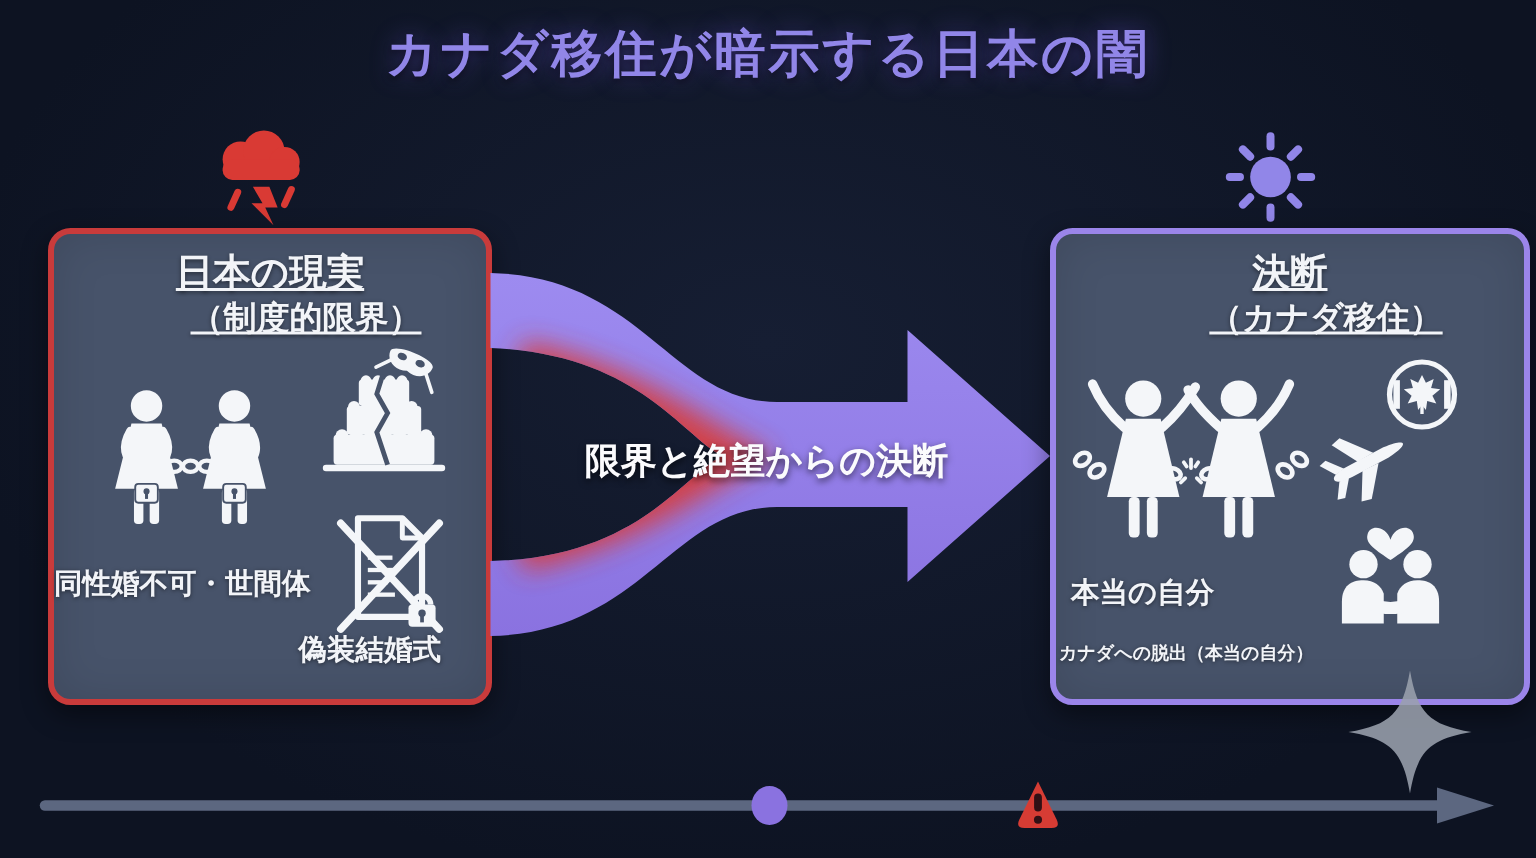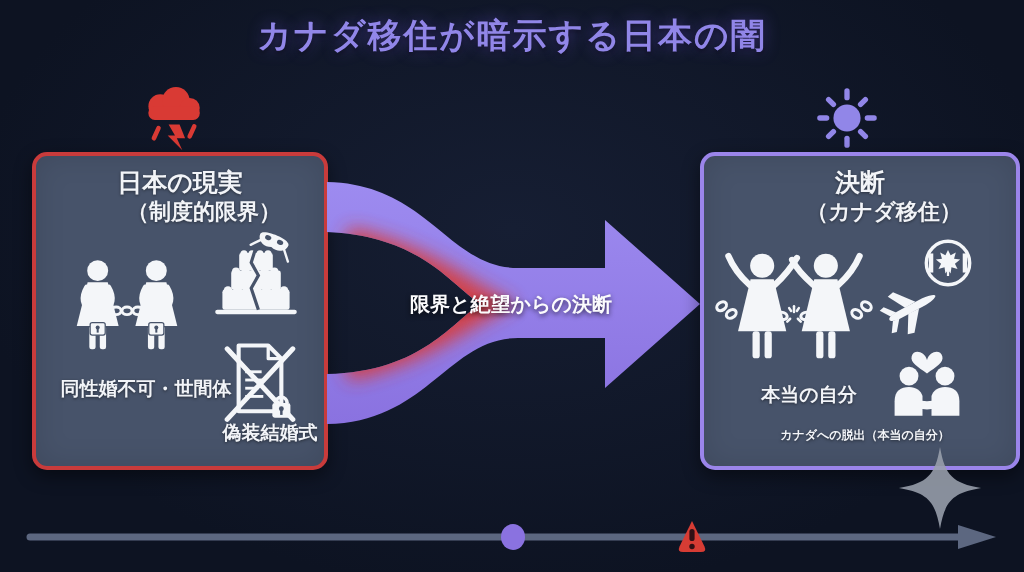--- a/index.html
+++ b/index.html
@@ -18,29 +18,29 @@
   }
   
   .panel{
     width:296px;height:318px;border-radius:15px;box-sizing:border-box;
     background:var(--panel_bg);
     box-shadow:0 6px 18px rgba(0,0,0,.45), inset 0 0 30px rgba(0,0,0,.12);
   }
   .panel.left{left:32px;top:152px;border:4px solid var(--red_border);}
   .panel.right{left:700px;top:152px;width:320px;border:4px solid var(--purple_border);}
   .panel-head{position:absolute;top:11px;left:0;width:100%;text-align:center;color:var(--text_white);
-    text-shadow:0 1px 3px rgba(0,0,0,.45);line-height:1.25;}
+    text-shadow:0 1px 3px rgba(0,0,0,.45);line-height:1.25;text-decoration:underline;}
   .panel-head .l1{font-size:25px;font-weight:800;}
   .panel-head .l2{font-size:22px;font-weight:800;padding-left:48px;}
-  .caption{position:absolute;text-align:center;color:var(--text_white);font-weight:700;
-    text-shadow:0 1px 3px rgba(0,0,0,.5);padding-left:15px;}
+  .caption{position:absolute;color:var(--text_white);font-weight:700;
+    text-shadow:0 1px 3px rgba(0,0,0,.5);}
   
   .merge-arrow{left:318px;top:150px;}
   .arrow-label{left:378px;top:291px;width:266px;text-align:center;color:#fbfbfd;
-    font-size:20px;font-weight:800;text-shadow:0 2px 5px rgba(0,0,0,.65);z-index:3;font-family:Liberation Serif, serif;}
+    font-size:24px;font-weight:800;text-shadow:0 2px 5px rgba(0,0,0,.65);z-index:3;font-family:Liberation Serif, serif;}
   .sparkle{left:896px;top:444px;z-index:6;}
   .timeline{left:0;top:505px;}
   .icon{display:block;}
 </style>
 </head>
 <body>
 
 <div class="abs title">カナダ移住が暗示する日本の闇</div>
 
 <svg class="abs icon" style="left:138px;top:86px" width="74" height="66" viewBox="0 0 80 72">

